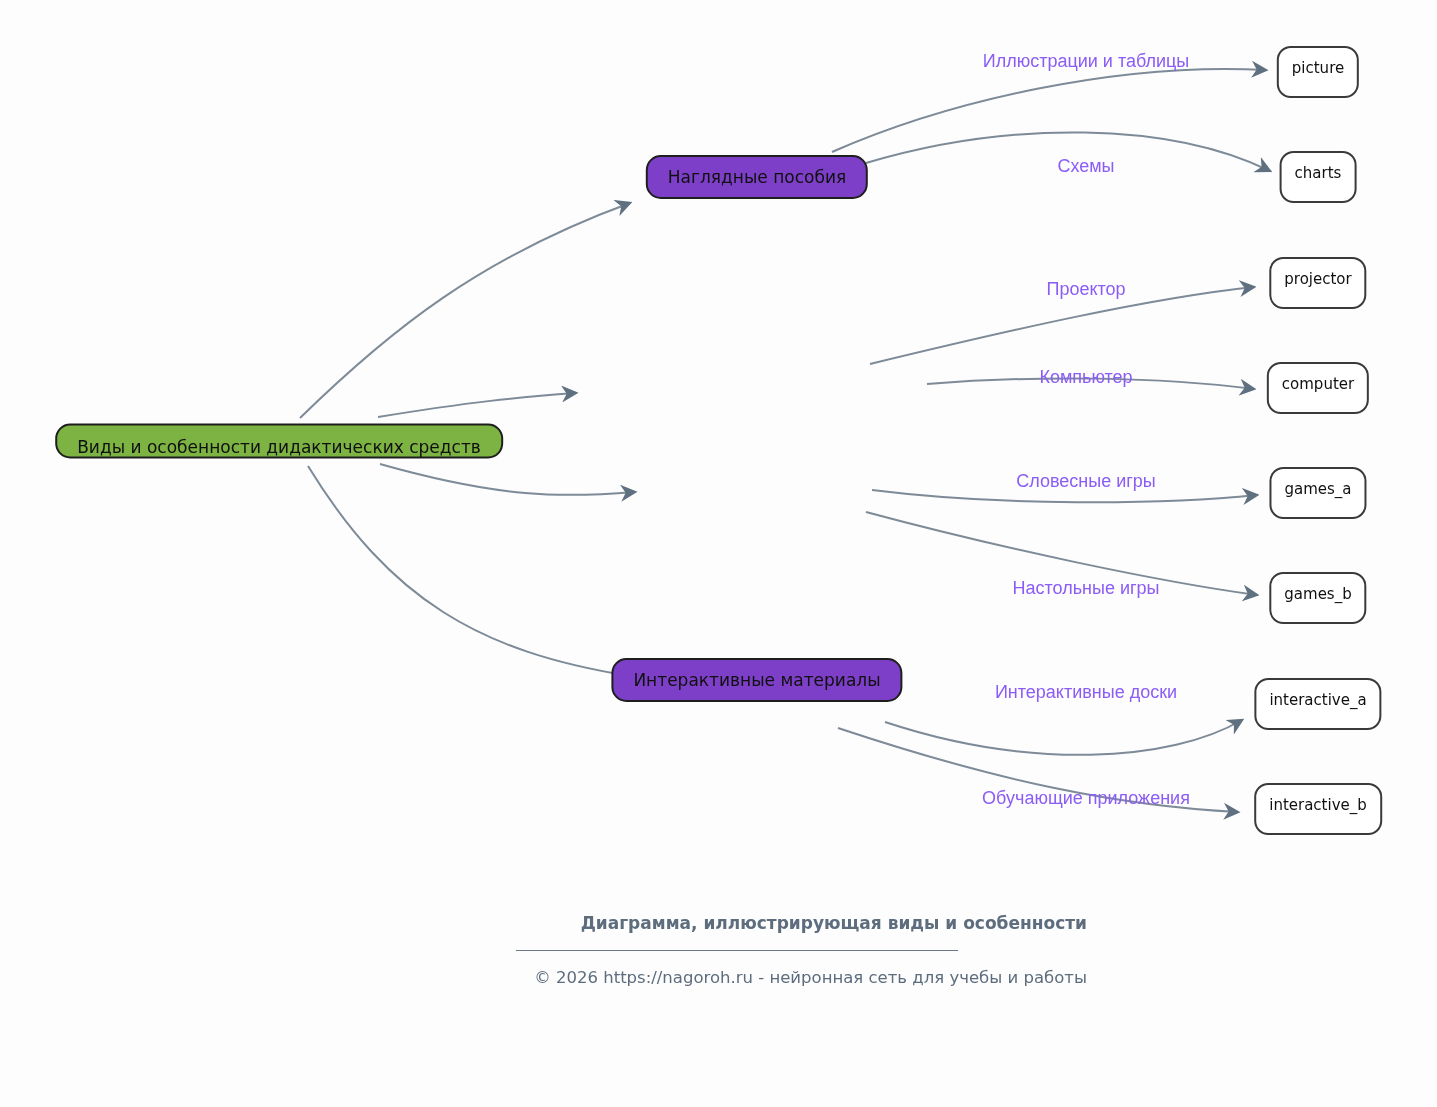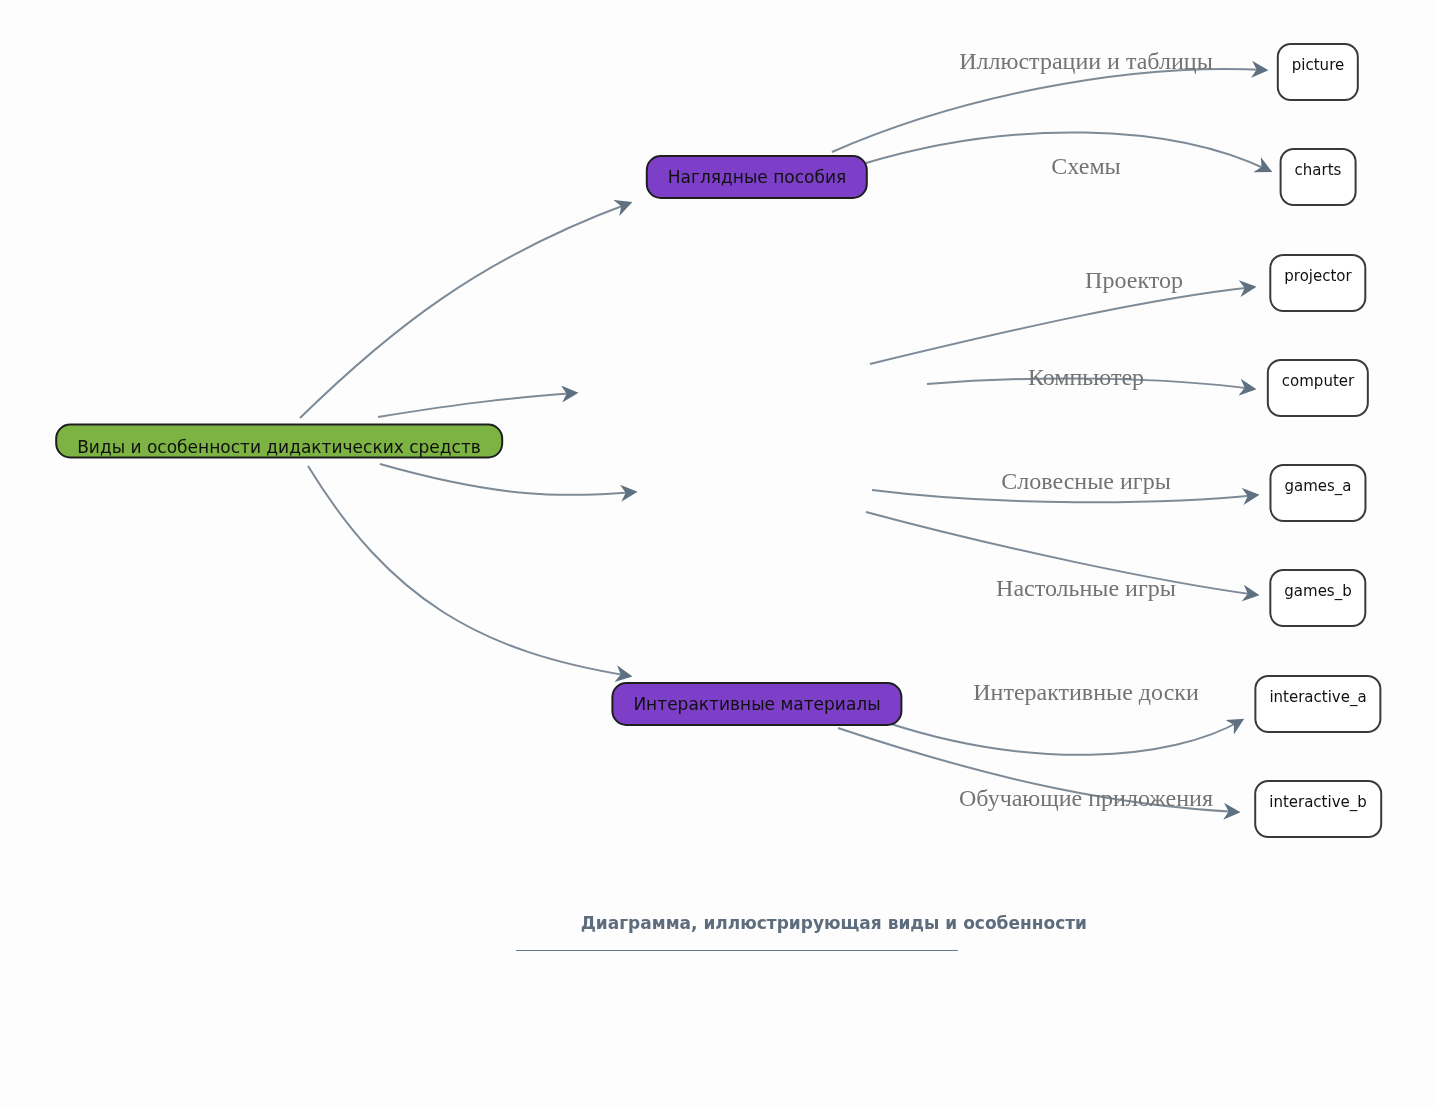--- a/index.html
+++ b/index.html
@@ -18,27 +18,27 @@
   }
   .root{
     background:#7cb342;height:35px;line-height:42px;
     font-size:17px;padding:0 20px;
   }
   .branch{
     background:#7d3fc8;height:44px;line-height:40px;
     font-size:17px;padding:0 20px;
   }
   .leaf{
-    background:#ffffff;height:58px;line-height:40px;
+    background:#ffffff;height:52px;line-height:40px;
     font-size:15px;padding:0 13px;border-color:#3a3a3a;border-radius:14px;
   }
   .edge-label{
     position:absolute;transform:translate(-50%,-50%);
-    font-family:Liberation Serif, serif;
-    font-size:24px;color:#737373;white-space:nowrap;
+    font-family:Liberation Sans, sans-serif;
+    font-size:18px;color:#8b5cf6;white-space:nowrap;
   }
   .footer{
     position:absolute;left:737px;top:913px;transform:translateX(-50%);
     text-align:right;color:#5d6d7e;width:700px;
   }
   .caption-line{font-weight:bold;font-size:17px;line-height:1.22;}
   .separator{
     width:442px;height:0;border-bottom:1.6px solid #6a7a8a;
     margin:16px auto 0;
   }
@@ -69,38 +69,39 @@
     <path class="edge" d="M 872 490 C 1000 506, 1160 505, 1257 495" marker-end="url(#arrowhead)"></path>
     <path class="edge" d="M 866 512 C 1000 548, 1160 582, 1257 595" marker-end="url(#arrowhead)"></path>
 
     <path class="edge" d="M 885 722 C 1030 770, 1170 762, 1242 720" marker-end="url(#arrowhead)"></path>
     <path class="edge" d="M 838 728 C 1000 782, 1120 806, 1238 812" marker-end="url(#arrowhead)"></path>
   </svg>
 
   <div class="node root" style="left:279px;top:441px;">Виды и особенности дидактических средств</div>
 
   <div class="node branch" style="left:757px;top:177px;">Наглядные пособия</div>
-  <div class="node branch" style="left:757px;top:704px;">Интерактивные материалы</div>
+  <div class="node branch" style="left:757px;top:680px;">Интерактивные материалы</div>
 
   <div class="node leaf" style="left:1318px;top:72px;">picture</div>
   <div class="node leaf" style="left:1318px;top:177px;">charts</div>
   <div class="node leaf" style="left:1318px;top:283px;">projector</div>
   <div class="node leaf" style="left:1318px;top:388px;">computer</div>
   <div class="node leaf" style="left:1318px;top:493px;">games_a</div>
   <div class="node leaf" style="left:1318px;top:598px;">games_b</div>
   <div class="node leaf" style="left:1318px;top:704px;">interactive_a</div>
   <div class="node leaf" style="left:1318px;top:809px;">interactive_b</div>
 
   <div class="edge-label" style="left:1086px;top:61px;">Иллюстрации и таблицы</div>
   <div class="edge-label" style="left:1086px;top:166px;">Схемы</div>
-  <div class="edge-label" style="left:1086px;top:280px;margin-left:48px;">Проектор</div>
+  <div class="edge-label" style="left:1086px;top:289px;">Проектор</div>
   <div class="edge-label" style="left:1086px;top:377px;">Компьютер</div>
   <div class="edge-label" style="left:1086px;top:481px;">Словесные игры</div>
   <div class="edge-label" style="left:1086px;top:588px;">Настольные игры</div>
   <div class="edge-label" style="left:1086px;top:692px;">Интерактивные доски</div>
   <div class="edge-label" style="left:1086px;top:798px;">Обучающие приложения</div>
 
   <div class="footer">
     <div class="caption-line">Диаграмма, иллюстрирующая виды и особенности</div>
     <div class="separator"></div>
+    <div class="copyright">© 2026 https://nagoroh.ru - нейронная сеть для учебы и работы</div>
   </div>
 
 </div>
 
 </body></html>

